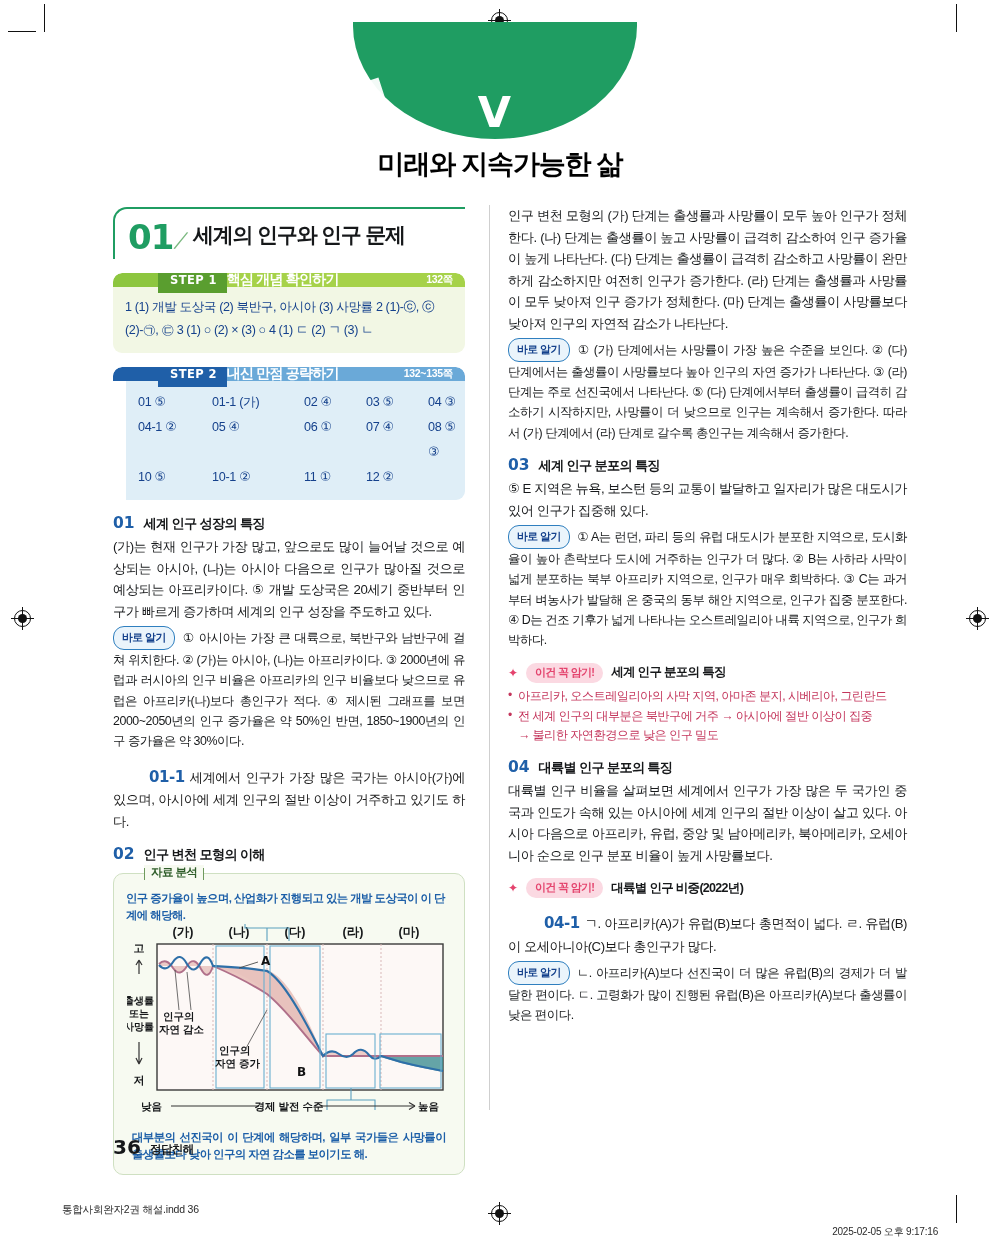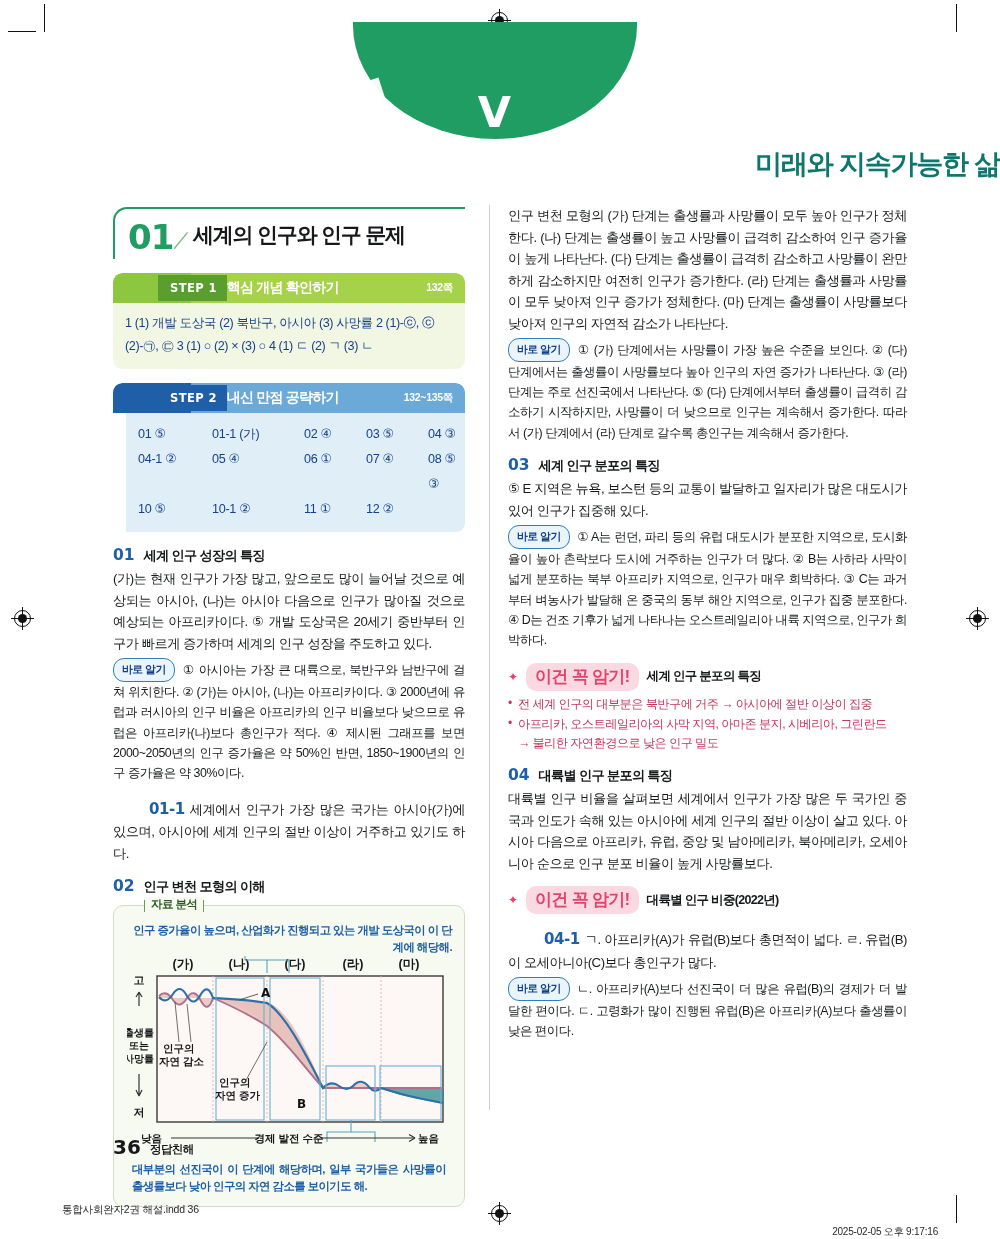--- a/index.html
+++ b/index.html
@@ -18,43 +18,43 @@
   .reg i.v{top:-3px;left:7.5px;height:23px;width:1px;}
 
   
   .banner{position:absolute;left:353px;top:22px;width:284px;height:117px;
           background:#1f9d62;border-radius:0 0 150px 150px/0 0 120px 120px;}
   .banner .notch{position:absolute;left:16px;top:57px;width:16px;height:40px;background:#fff;
           border-radius:0 0 12px 12px;transform:rotate(-18deg);opacity:.95;}
   .banner .rn{position:absolute;left:0;right:0;top:65px;text-align:center;
           font-size:43px;font-weight:700;color:#fff;letter-spacing:1px;
           font-family:"DejaVu Sans",sans-serif;}
-  .chap-title{position:absolute;left:0;right:0;top:146px;text-align:right;
-          font-size:27px;font-weight:700;color:#0f766e;letter-spacing:-1.2px;}
+  .chap-title{position:absolute;left:0;right:0;top:146px;text-align:center;
+          font-size:27px;font-weight:700;color:#000000;letter-spacing:-1.2px;}
 
   
   .col{position:absolute;top:205px;}
   .col-left{left:113px;width:352px;}
   .col-right{left:508px;width:399px;}
   .divider{position:absolute;left:489px;top:205px;width:1px;height:905px;background:#cfcfcf;}
 
   
   .lesson-head{position:relative;height:58px;margin-bottom:10px;}
   .lesson-head .bracket{position:absolute;left:0;top:2px;width:22px;height:50px;
       border-left:2.4px solid #1f9d62;border-top:2.4px solid #1f9d62;border-top-left-radius:14px;}
   .lesson-head .rule{position:absolute;left:22px;top:2px;right:0;height:2.4px;background:#1f9d62;}
   .lesson-num{position:absolute;left:15px;top:12px;font-size:34px;font-weight:700;color:#1f9d62;
       letter-spacing:-1px;font-family:"DejaVu Sans",sans-serif;}
   .lesson-slash{position:absolute;left:63px;top:26px;font-size:16px;color:#7ab87f;transform:rotate(12deg);}
   .lesson-title{position:absolute;left:80px;top:16px;font-size:21px;font-weight:700;
       letter-spacing:-1.2px;color:#16181a;}
 
   
   .stepbox{border-radius:9px;margin-bottom:14px;overflow:hidden;}
-  .stepbar{position:relative;height:30px;display:flex;align-items:center;border-radius:9px 9px 0 0;padding-left:45px;}
+  .stepbar{position:relative;height:14px;display:flex;align-items:center;border-radius:9px 9px 0 0;padding-left:45px;}
   .steptag{font-size:11.5px;font-weight:700;color:#fff;letter-spacing:.4px;padding:0 10px 0 12px;
       font-family:"DejaVu Sans",sans-serif;}
   .steptitle{font-size:14px;font-weight:700;color:#fff;letter-spacing:-.8px;}
   .steppage{position:absolute;right:12px;font-size:10.5px;font-weight:700;color:#fff;letter-spacing:-.3px;}
   .stepbody{padding:9px 12px 10px 12px;font-size:12.6px;line-height:1.85;letter-spacing:-.4px;}
 
   .s1 .stepbar{background:#8dc63f;background:linear-gradient(90deg,#8dc63f 0 78px,#a6d249 78px);}
   .s1 .steptag{background:#5a9e2f;height:26px;display:flex;align-items:center;}
   .s1 .stepbody{background:#f2f7e4;color:#15418c;}
 
@@ -77,40 +77,40 @@
   .chiptext{margin:4px 0 2px 0;font-size:12.4px;line-height:1.64;letter-spacing:-.45px;
       text-align:justify;color:#17191b;}
   .chip{display:inline-block;border:1px solid #2f7fbf;border-radius:11px;background:#eaf4fb;
       color:#15418c;font-size:10.8px;font-weight:700;padding:1.5px 8px 2.5px;letter-spacing:-.5px;
       margin-right:7px;vertical-align:1px;}
 
   
   .memo{margin-top:12px;}
   .memo-head{display:flex;align-items:center;gap:8px;margin-bottom:4px;}
   .memo-star{color:#e4436d;font-size:12px;}
-  .memo-badge{background:#fbd9e2;color:#e4436d;font-size:17px;font-weight:700;
+  .memo-badge{background:#fbd9e2;color:#e4436d;font-size:11px;font-weight:700;
       border-radius:10px;padding:2px 9px 3px;letter-spacing:-.7px;}
   .memo-title{font-size:12.5px;font-weight:700;color:#16181a;letter-spacing:-.7px;}
   .memo li{list-style:none;font-size:12.2px;line-height:1.55;letter-spacing:-.55px;color:#c4365c;
       position:relative;padding-left:10px;margin-bottom:1px;}
   .memo li:before{content:"•";position:absolute;left:0;top:-1px;}
   .memo ul{margin:0;padding:0;}
   .memo .plain{color:#c4365c;padding-left:10px;font-size:12.2px;line-height:1.55;letter-spacing:-.55px;}
   .memo .rank{color:#c4365c;font-size:12.6px;line-height:1.6;letter-spacing:-.4px;margin-top:2px;}
 
   
   .figwrap{position:relative;margin-top:9px;border:1.4px solid #cfe0c2;border-radius:10px;
       background:#f7faf1;padding:16px 12px 11px 12px;}
   .figlabel{position:absolute;left:30px;top:-9px;background:#f7faf1;padding:0 7px;
       font-size:11.5px;font-weight:700;color:#2f5d2a;letter-spacing:-.6px;}
   .figlabel:before,.figlabel:after{content:"";position:absolute;top:3px;height:12px;width:1.3px;background:#6f9a5e;}
   .figlabel:before{left:0;}
   .figlabel:after{right:0;}
   .fignote{font-size:11.4px;line-height:1.48;color:#1d5fa8;font-weight:700;letter-spacing:-.55px;
-      text-align:right;}
+      text-align:left;}
   .fignote.bottom{margin-top:5px;text-align:justify;padding:0 6px;}
   .figsvg{display:block;margin:0 auto;}
 
   
   .pgno{position:absolute;left:113px;top:1135px;font-size:20px;font-weight:700;color:#16181a;
       font-family:"DejaVu Sans",sans-serif;}
   .pgname{position:absolute;left:150px;top:1142px;font-size:11.5px;font-weight:700;
       color:#16181a;letter-spacing:-.6px;}
   .imprint{position:absolute;left:62px;top:1203px;font-size:10.5px;color:#2a2a2a;letter-spacing:-.2px;}
   .timestamp{position:absolute;right:62px;top:1225px;font-size:10px;color:#2a2a2a;letter-spacing:-.2px;text-align:right;}
@@ -322,22 +322,22 @@
     <span class="chip">바로 알기</span><span>① A는 런던, 파리 등의 유럽 대도시가 분포한 지역으로, 도시화율이 높아 촌락보다 도시에 거주하는 인구가 더 많다. ② B는 사하라 사막이 넓게 분포하는 북부 아프리카 지역으로, 인구가 매우 희박하다. ③ C는 과거부터 벼농사가 발달해 온 중국의 동부 해안 지역으로, 인구가 집중 분포한다. ④ D는 건조 기후가 넓게 나타나는 오스트레일리아 내륙 지역으로, 인구가 희박하다.</span>
   </p>
 
   <div class="memo">
     <div class="memo-head">
       <span class="memo-star">✦</span>
       <span class="memo-badge">이건 꼭 암기!</span>
       <span class="memo-title">세계 인구 분포의 특징</span>
     </div>
     <ul>
+      <li>아프리카, 오스트레일리아의 사막 지역, 아마존 분지, 시베리아, 그린란드</li>
       <li>전 세계 인구의 대부분은 북반구에 거주 → 아시아에 절반 이상이 집중</li>
-      <li>아프리카, 오스트레일리아의 사막 지역, 아마존 분지, 시베리아, 그린란드</li>
     </ul>
     <div class="plain">→ 불리한 자연환경으로 낮은 인구 밀도</div>
   </div>
 
   <div class="qhead">
     <span class="qnum">04</span>
     <span class="qtitle">대륙별 인구 분포의 특징</span>
   </div>
   <p class="body">대륙별 인구 비율을 살펴보면 세계에서 인구가 가장 많은 두 국가인 중국과 인도가 속해 있는 아시아에 세계 인구의 절반 이상이 살고 있다. 아시아 다음으로 아프리카, 유럽, 중앙 및 남아메리카, 북아메리카, 오세아니아 순으로 인구 분포 비율이 높게 사망률보다.</p>
 

